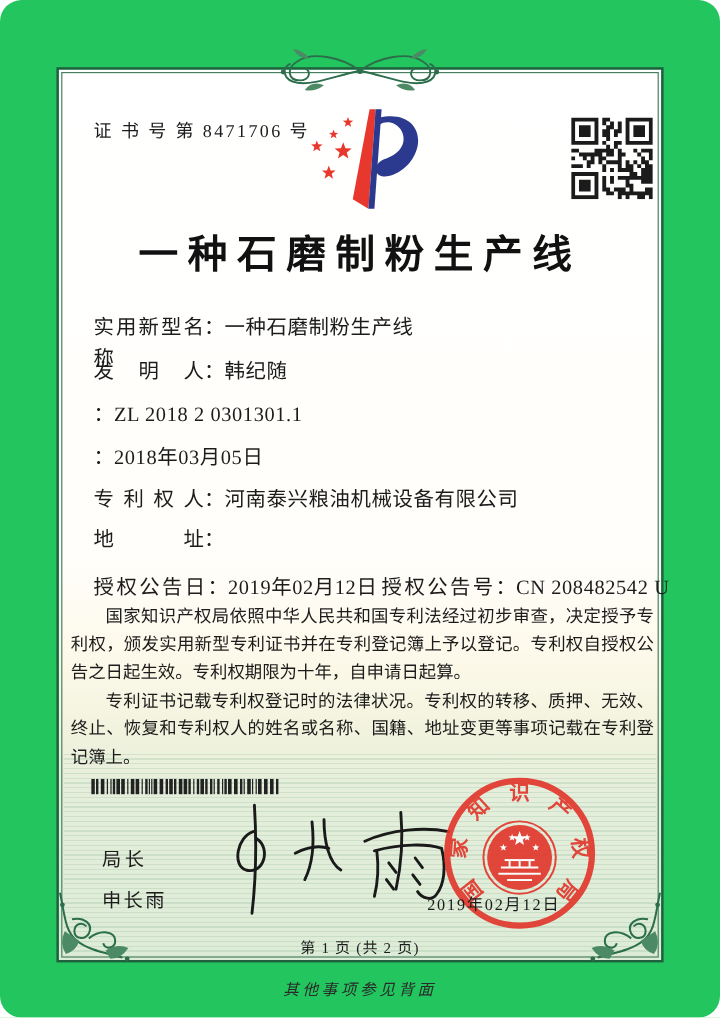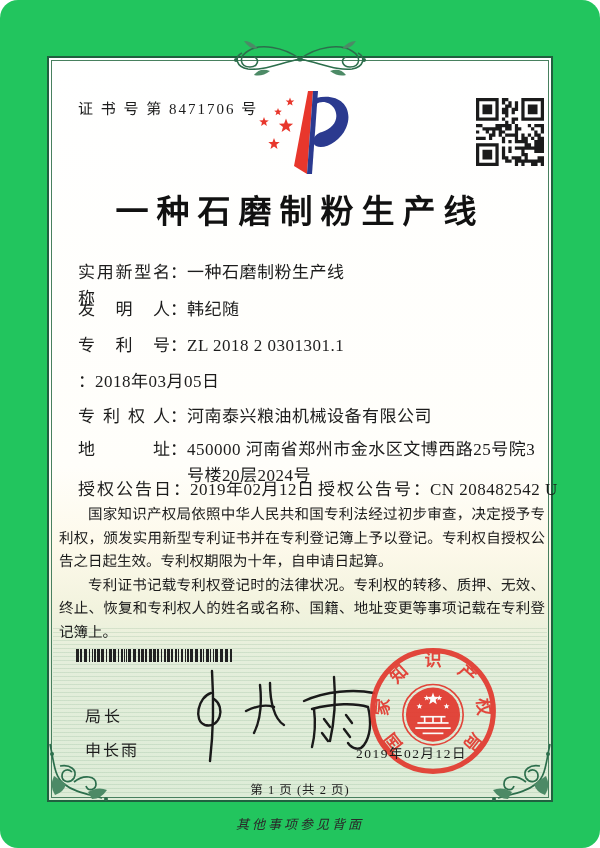--- a/index.html
+++ b/index.html
@@ -125,37 +125,35 @@
     <span class="flabel">实用新型名称</span>
       <span class="fcolon">：</span>
       <span class="fvalue">一种石磨制粉生产线</span>
   </div>
   <div class="frow" style="top:297px">
     <span class="flabel">发 明 人</span>
       <span class="fcolon">：</span>
       <span class="fvalue">韩纪随</span>
   </div>
   <div class="frow" style="top:333px">
-    <span class="flabel">专 利 号</span>
       <span class="fcolon">：</span>
       <span class="fvalue">ZL 2018 2 0301301.1</span>
   </div>
   <div class="frow" style="top:369px">
       <span class="fcolon">：</span>
       <span class="fvalue">2018年03月05日</span>
   </div>
   <div class="frow" style="top:404px">
     <span class="flabel">专 利 权 人</span>
       <span class="fcolon">：</span>
       <span class="fvalue">河南泰兴粮油机械设备有限公司</span>
   </div>
   <div class="frow" style="top:437px">
     <span class="flabel">地 址</span>
       <span class="fcolon">：</span>
-      <span class="fvalue">450000 河南省郑州市金水区文博西路25号院3号楼20层2024号</span>
   </div>
   <div class="frow" style="top:477px">
     <span class="flabel-auto">授权公告日</span>
       <span class="fcolon">：</span>
       <span class="fvalue">2019年02月12日</span>
   </div>
   <div class="frow" style="top:477px; left:318px">
     <span class="flabel-auto">授权公告号</span>
       <span class="fcolon">：</span>
       <span class="fvalue">CN 208482542 U</span>

